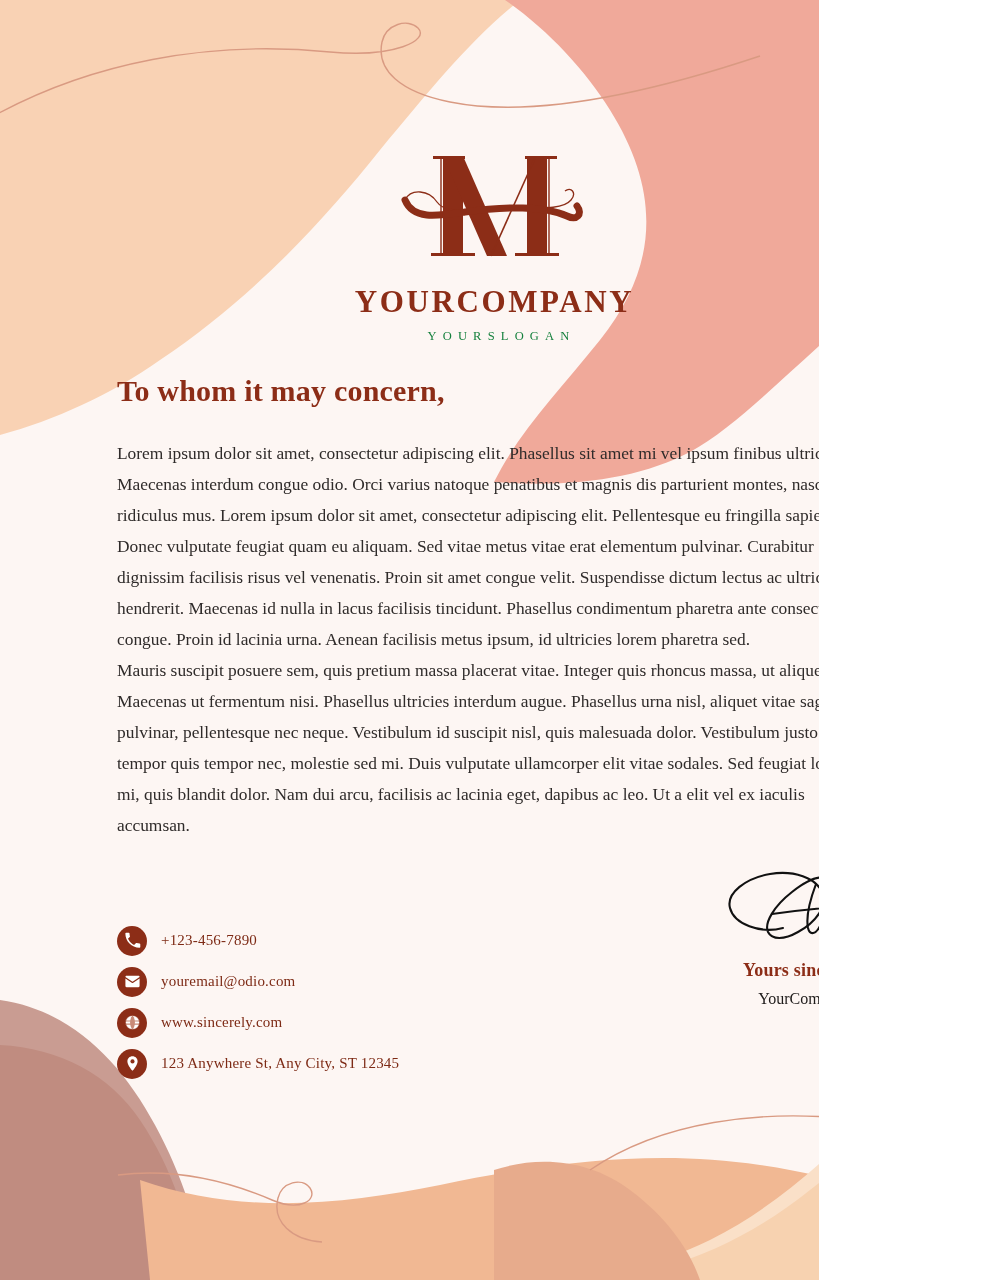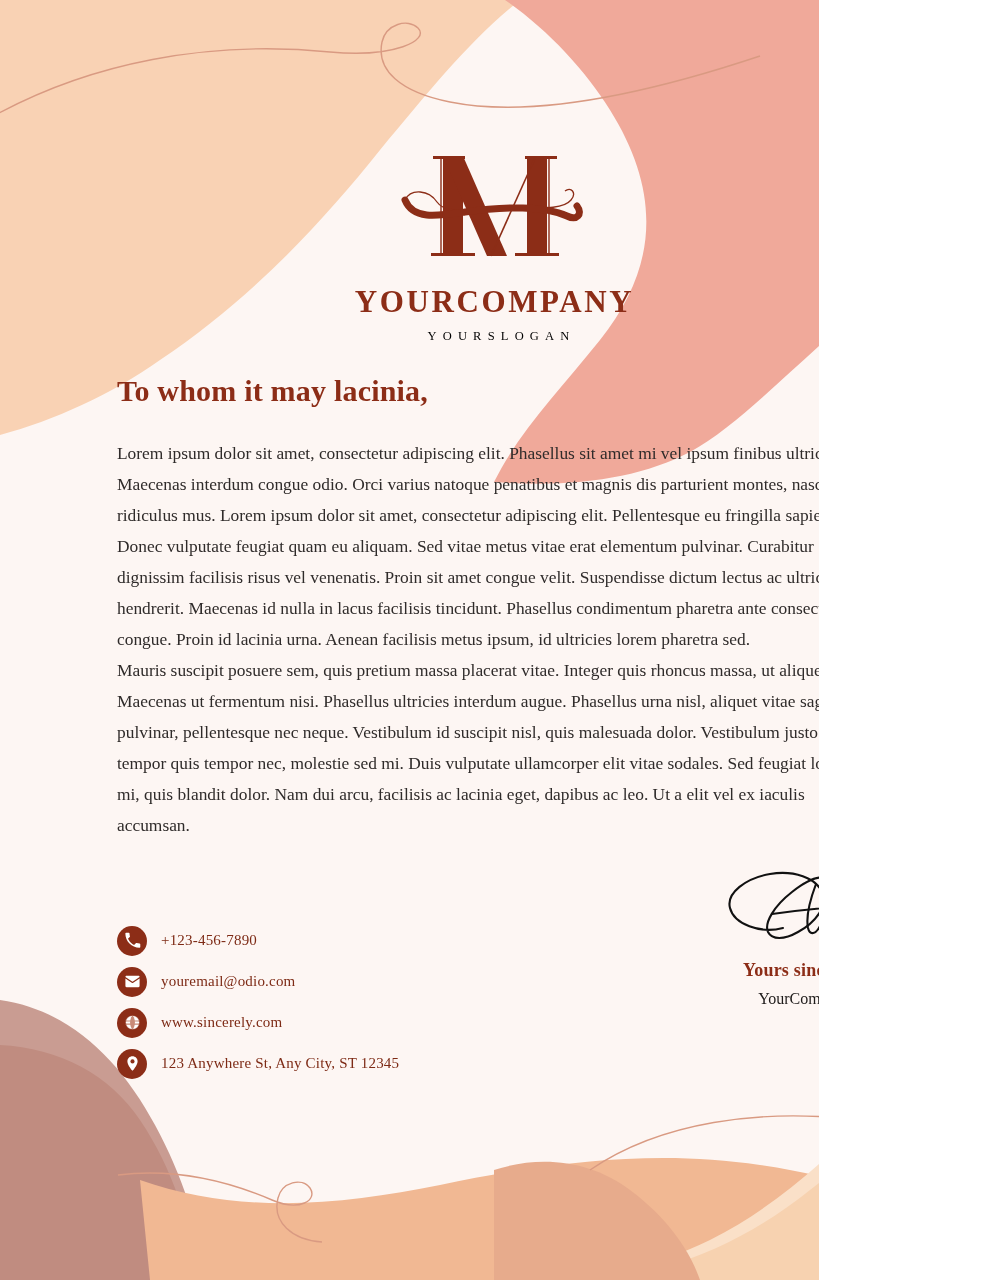--- a/index.html
+++ b/index.html
@@ -55,21 +55,21 @@
     font-weight: bold;
     letter-spacing: 2.6px;
     color: #8c2d17;
     line-height: 1;
   }
 
   .company-slogan {
     margin-top: 13px;
     font-size: 12.5px;
     letter-spacing: 6.2px;
-    color: #000000;
+    color: #15803d;
     line-height: 1;
     padding-left: 14px;
     font-family: Liberation Serif, serif;
   }
 
   .salutation {
     position: absolute;
     top: 374px;
     left: 117px;
     font-size: 30px;
@@ -210,21 +210,21 @@
         <line x1="46" y1="10" x2="46" y2="106" stroke="#8c2d17" stroke-width="1.4"></line>
         <line x1="154" y1="10" x2="154" y2="106" stroke="#8c2d17" stroke-width="1.4"></line>
 
         <path d="M10,52 C16,40 34,42 42,54 C50,66 72,62 108,61 C142,60 168,62 176,52 C182,45 176,38 170,43" fill="none" stroke="#8c2d17" stroke-width="1.3"></path>
         <path d="M10,52 C18,72 42,68 70,64 C110,58 150,58 172,68 C182,73 188,66 182,58" fill="none" stroke="#8c2d17" stroke-width="7" stroke-linecap="round"></path>
       </svg>
       <div class="company-name">YOURCOMPANY</div>
       <div class="company-slogan">YOURSLOGAN</div>
     </div>
 
-    <div class="salutation">To whom it may lacinia,</div>
+    <div class="salutation">To whom it may concern,</div>
 
     <div class="body-copy">
       <p>Lorem ipsum dolor sit amet, consectetur adipiscing elit. Phasellus sit amet mi vel ipsum finibus ultricies. Maecenas interdum congue odio. Orci varius natoque penatibus et magnis dis parturient montes, nascetur ridiculus mus. Lorem ipsum dolor sit amet, consectetur adipiscing elit. Pellentesque eu fringilla sapien. Donec vulputate feugiat quam eu aliquam. Sed vitae metus vitae erat elementum pulvinar. Curabitur dignissim facilisis risus vel venenatis. Proin sit amet congue velit. Suspendisse dictum lectus ac ultrices hendrerit. Maecenas id nulla in lacus facilisis tincidunt. Phasellus condimentum pharetra ante consectetur congue. Proin id lacinia urna. Aenean facilisis metus ipsum, id ultricies lorem pharetra sed.</p>
       <p>Mauris suscipit posuere sem, quis pretium massa placerat vitae. Integer quis rhoncus massa, ut aliquet nibh. Maecenas ut fermentum nisi. Phasellus ultricies interdum augue. Phasellus urna nisl, aliquet vitae sagittis pulvinar, pellentesque nec neque. Vestibulum id suscipit nisl, quis malesuada dolor. Vestibulum justo diam, tempor quis tempor nec, molestie sed mi. Duis vulputate ullamcorper elit vitae sodales. Sed feugiat lobortis mi, quis blandit dolor. Nam dui arcu, facilisis ac lacinia eget, dapibus ac leo. Ut a elit vel ex iaculis accumsan.</p>
     </div>
 
     <div class="contact-list">
 
       <div class="contact-row">
         <span class="contact-icon">

